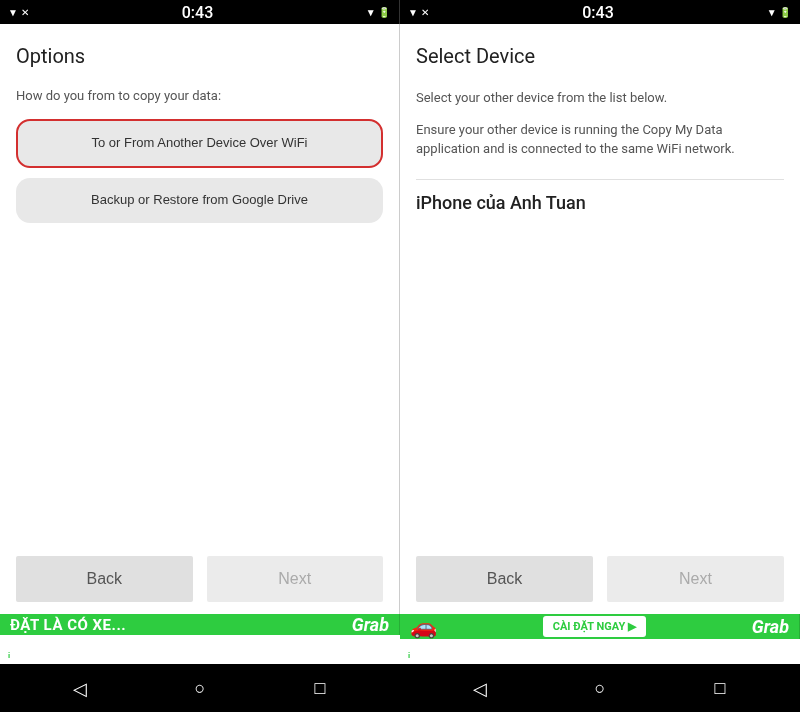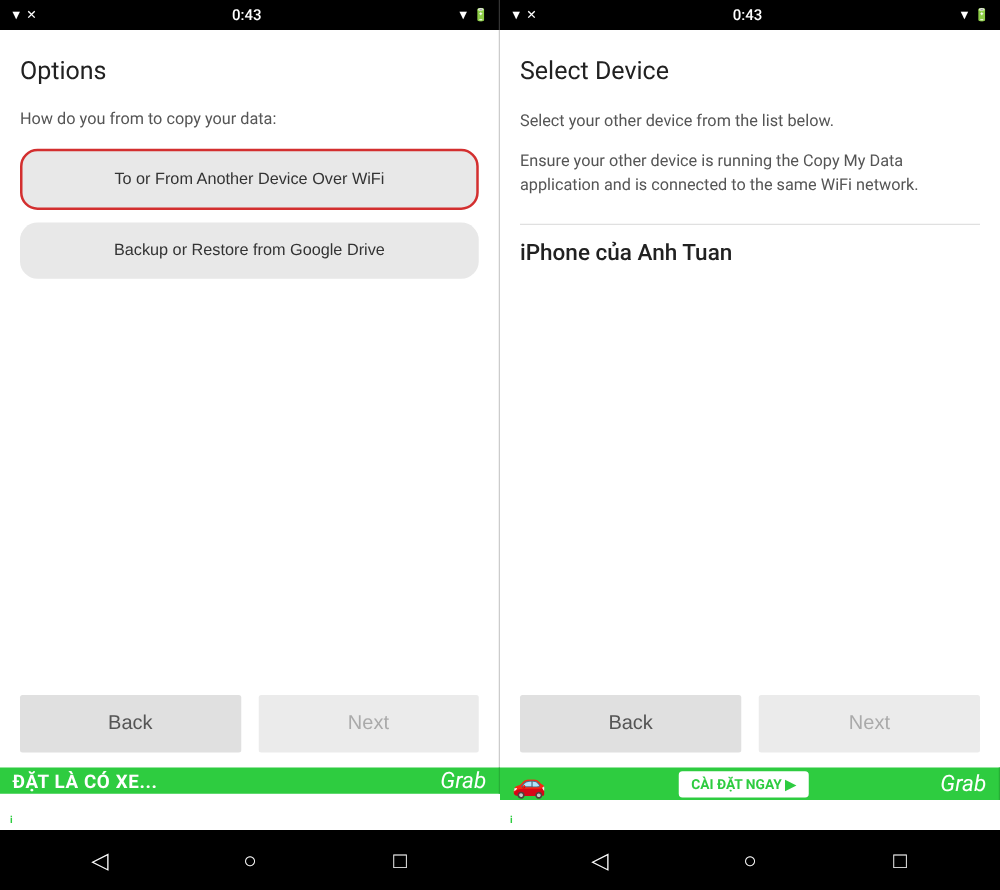--- a/index.html
+++ b/index.html
@@ -30,21 +30,21 @@
       color: #fff;
       font-size: 11px;
     }
     .status-bar-left { border-right: 1px solid #333; }
     .status-icons {
       display: flex;
       align-items: center;
       gap: 3px;
       font-size: 10px;
     }
-    .status-time { font-size: 12px; font-weight: 500; }
+    .status-time { font-size: 16px; font-weight: 500; }
 
     
     .screens {
       display: flex;
       flex: 1;
       width: 100%;
     }
 
     
     .screen {
@@ -170,21 +170,21 @@
     .ad-text {
       color: #fff;
       font-size: 15px;
       font-weight: 700;
       letter-spacing: 0.5px;
     }
 
     .ad-logo {
       color: #fff;
       font-size: 18px;
-      font-weight: 400;
+      font-weight: 700;
       font-style: italic;
     }
 
     .ad-cta {
       background: #fff;
       color: #2ecc40;
       padding: 4px 10px;
       border-radius: 3px;
       font-size: 11px;
       font-weight: 700;

